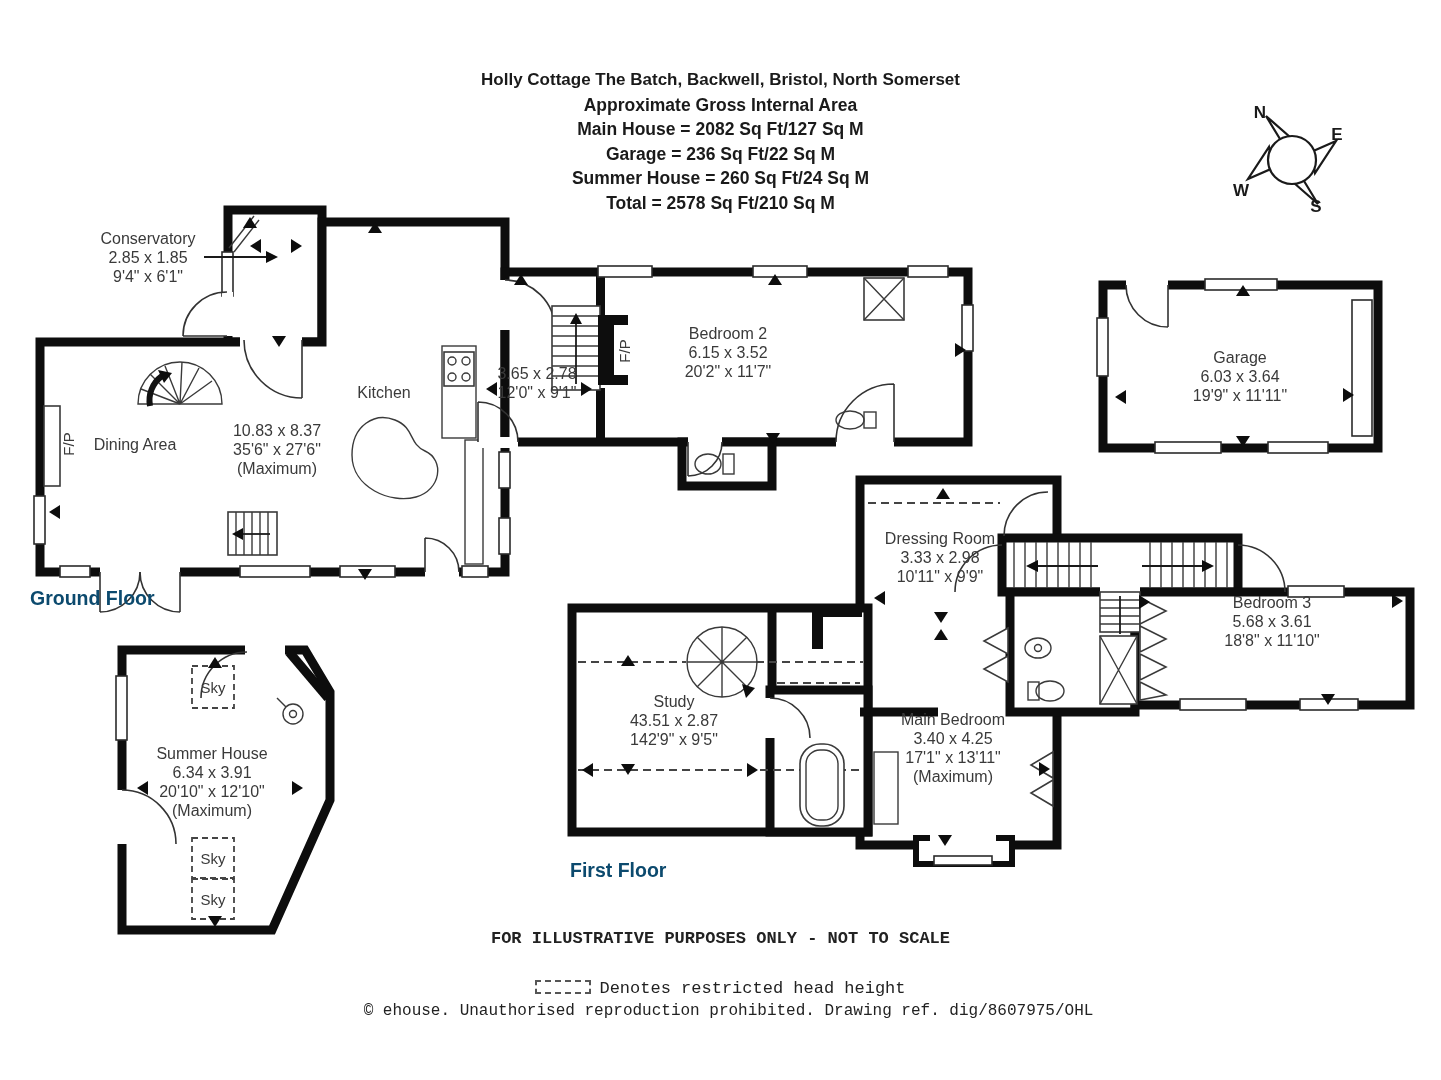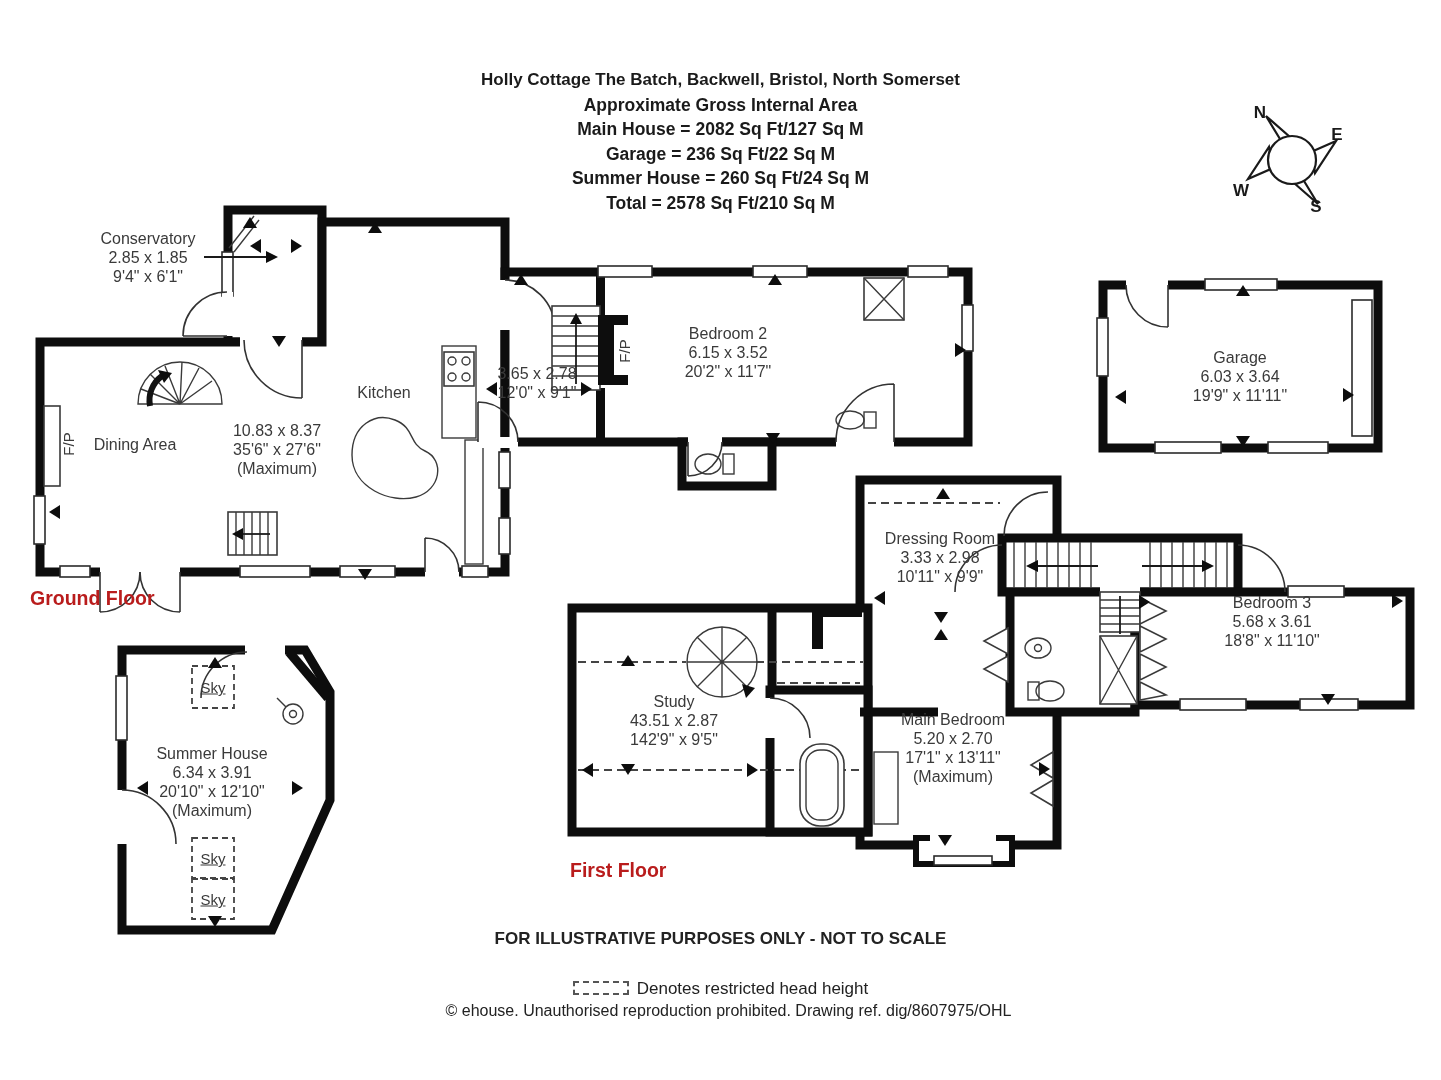--- a/index.html
+++ b/index.html
@@ -3,25 +3,25 @@
 <meta charset="utf-8">
 <style>
   html,body{margin:0;padding:0;background:#fff;}
   .canvas{position:relative;width:1441px;height:1080px;background:#ffffff;
           font-family:"Liberation Sans",sans-serif;overflow:hidden;color:#3a3a3a;}
   .hdr{position:absolute;top:68px;left:0;right:0;text-align:center;
        font-weight:bold;color:#1a1a1a;font-size:17.5px;line-height:24.5px;}
   .hdr .t1{font-size:17px;}
   .lbl{position:absolute;transform:translate(-50%,-50%);text-align:center;
        font-size:16px;line-height:19px;white-space:nowrap;color:#3a3a3a;}
-  .lbl.small{font-size:15px;text-decoration:underline;}
+  .lbl.small{font-size:15px;}
   .lbl-rot{position:absolute;transform:translate(-50%,-50%) rotate(-90deg);
        font-size:15px;white-space:nowrap;color:#3a3a3a;}
-  .floor-title{position:absolute;font-weight:bold;color:#b91c1c;font-size:19.5px;white-space:nowrap;}
-  .ftr{position:absolute;left:0;right:0;text-align:center;color:#222;}
+  .floor-title{position:absolute;font-weight:bold;color:#0c4a6e;font-size:19.5px;white-space:nowrap;}
+  .ftr{position:absolute;left:0;right:0;text-align:center;color:#222;font-family:Liberation Mono, monospace;}
   .ftr-1{top:929px;font-weight:bold;font-size:17px;}
   .ftr-2{top:956px;font-size:16px;}
   .ftr-3{top:979px;font-size:17px;}
   .ftr-4{top:1002px;font-size:16px;padding-left:16px;}
   .dashbox{display:inline-block;width:52px;height:10px;border:2.5px dashed #555;
        vertical-align:-1px;margin-right:8px;}
   svg{position:absolute;left:0;top:0;}
   .wall{fill:#ffffff;stroke:#0d0d0d;stroke-width:9;stroke-linejoin:miter;}
   .wallline{stroke:#0d0d0d;stroke-width:9;fill:none;}
   .solid{fill:#0d0d0d;stroke:none;}
@@ -384,21 +384,21 @@
   </div>
 
   <div class="lbl" style="left:674px;top:720px">
     <div>Study</div>
     <div>43.51 x 2.87</div>
     <div>142'9" x 9'5"</div>
   </div>
 
   <div class="lbl" style="left:953px;top:748px">
     <div>Main Bedroom</div>
-    <div>5.20 x 2.70</div>
+    <div>3.40 x 4.25</div>
     <div>17'1" x 13'11"</div>
     <div>(Maximum)</div>
   </div>
 
   <div class="lbl" style="left:212px;top:782px">
     <div>Summer House</div>
     <div>6.34 x 3.91</div>
     <div>20'10" x 12'10"</div>
     <div>(Maximum)</div>
   </div>

